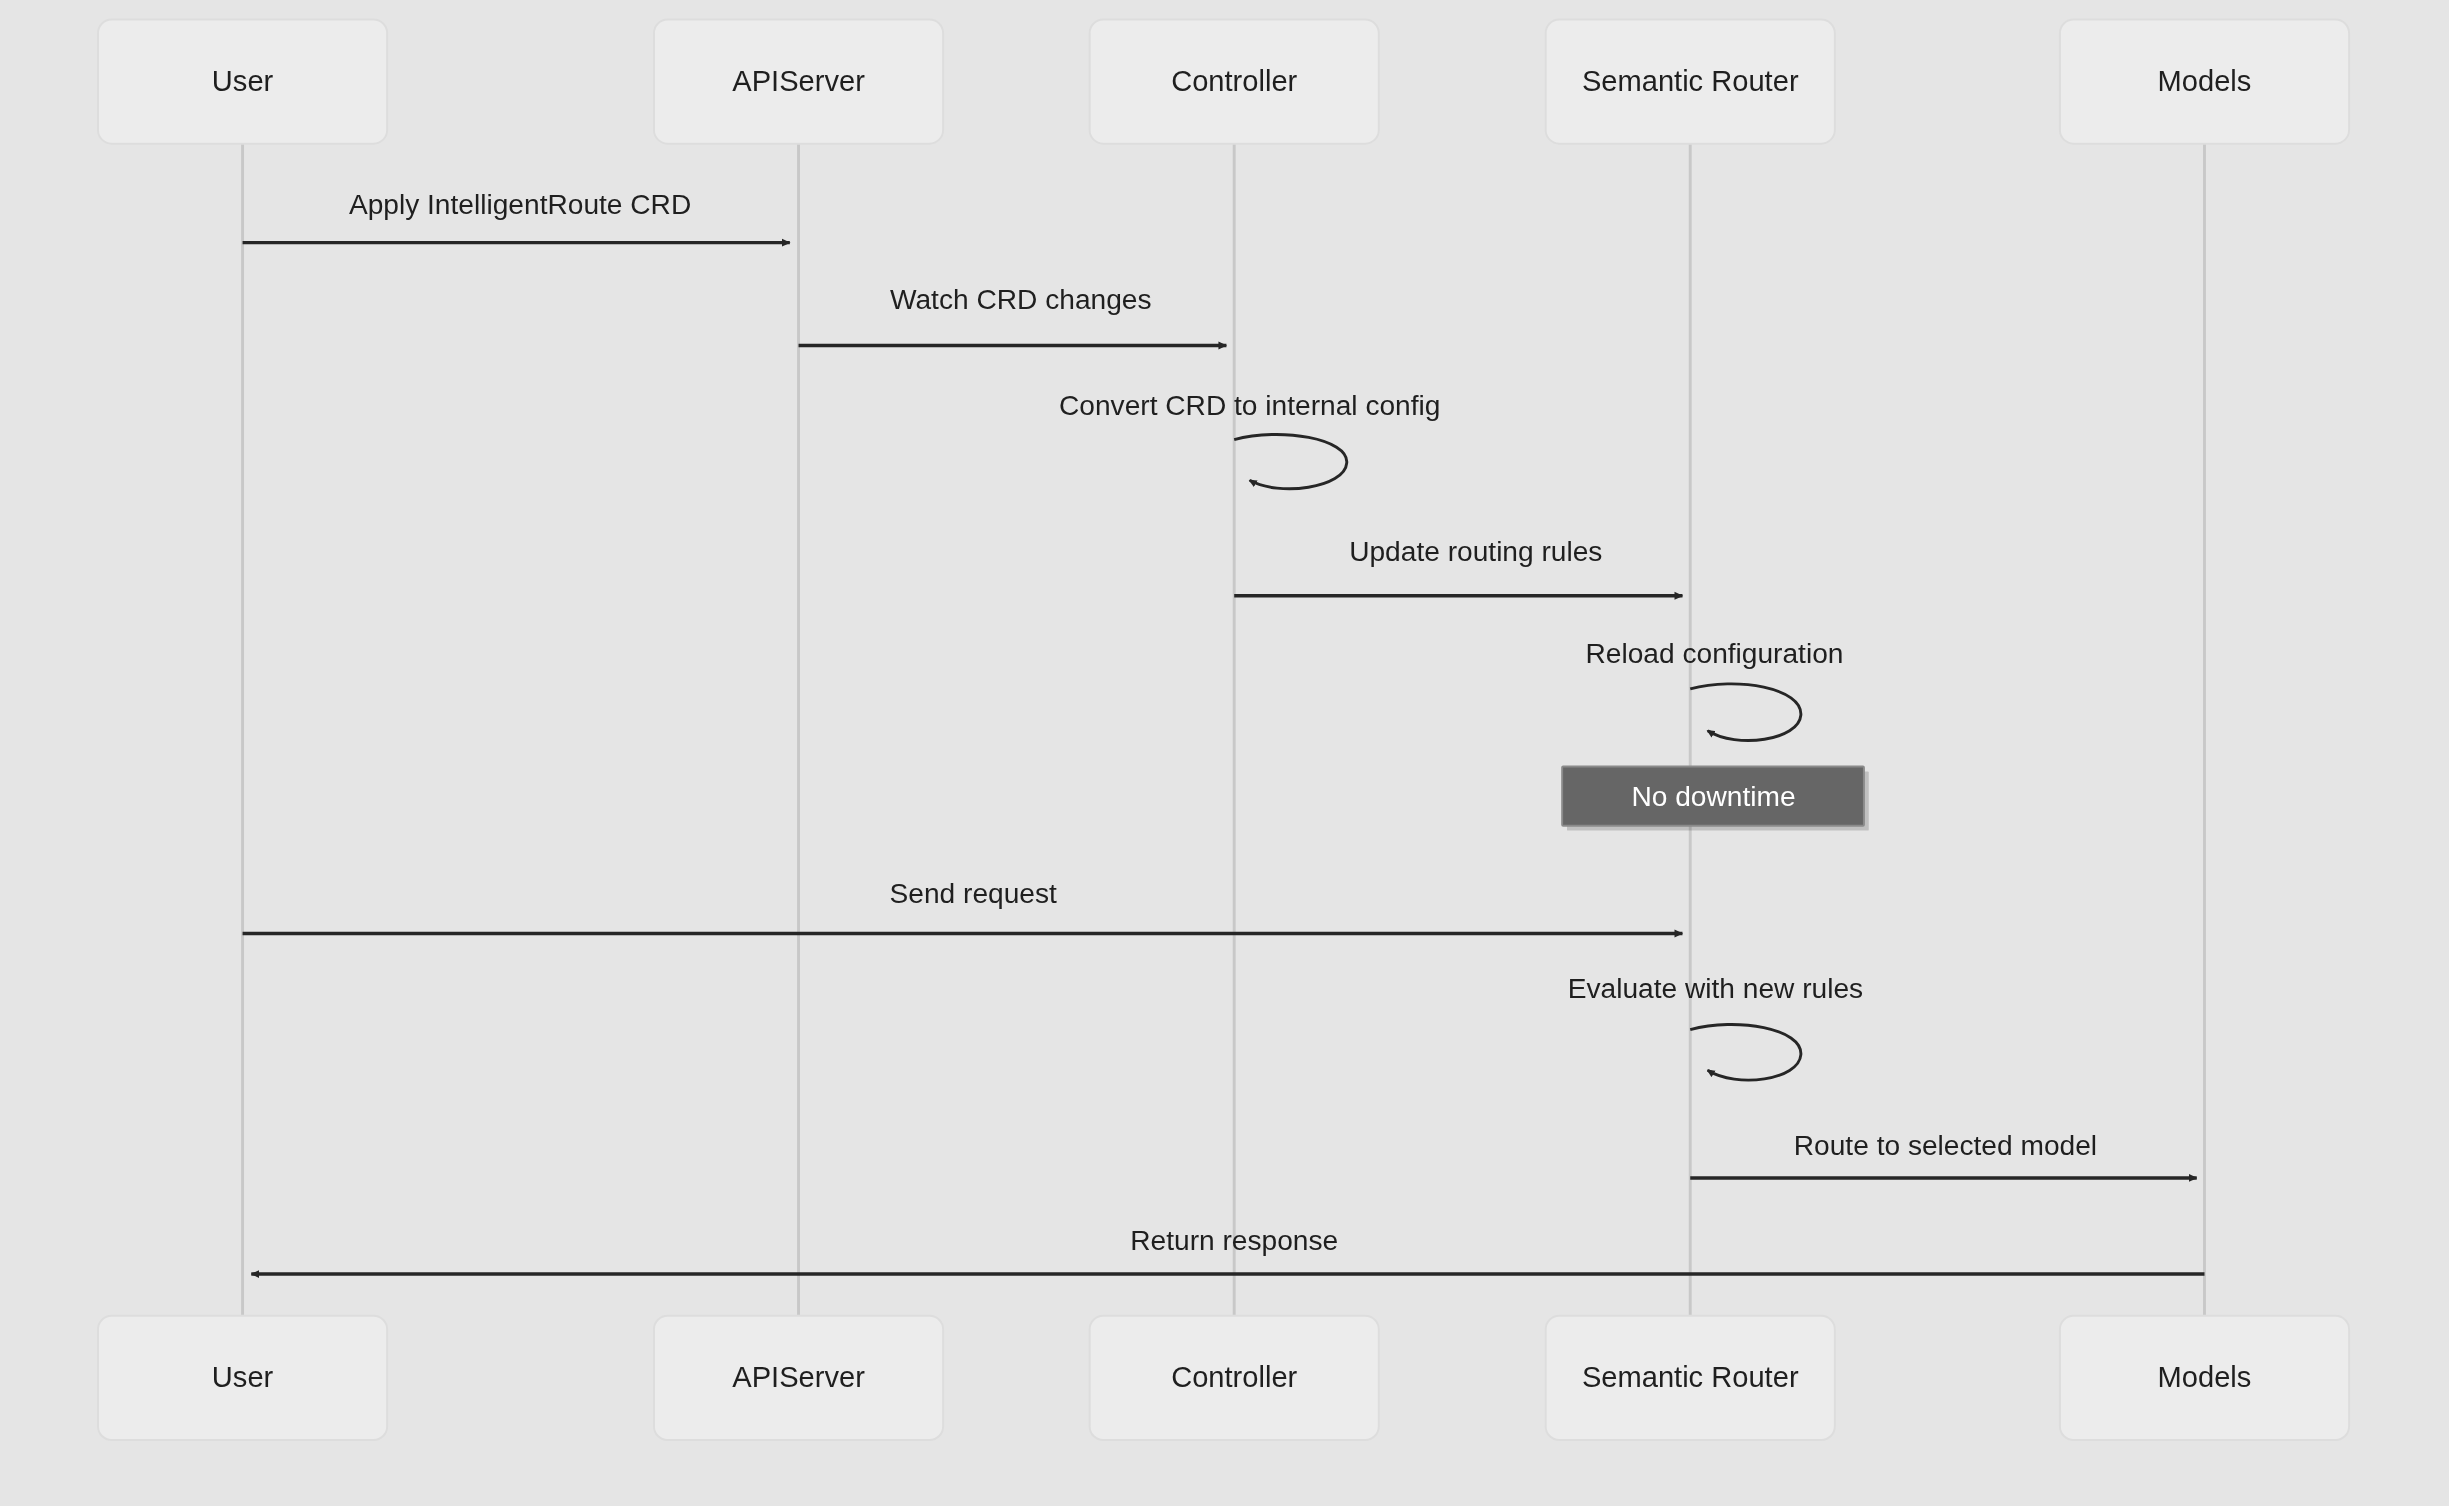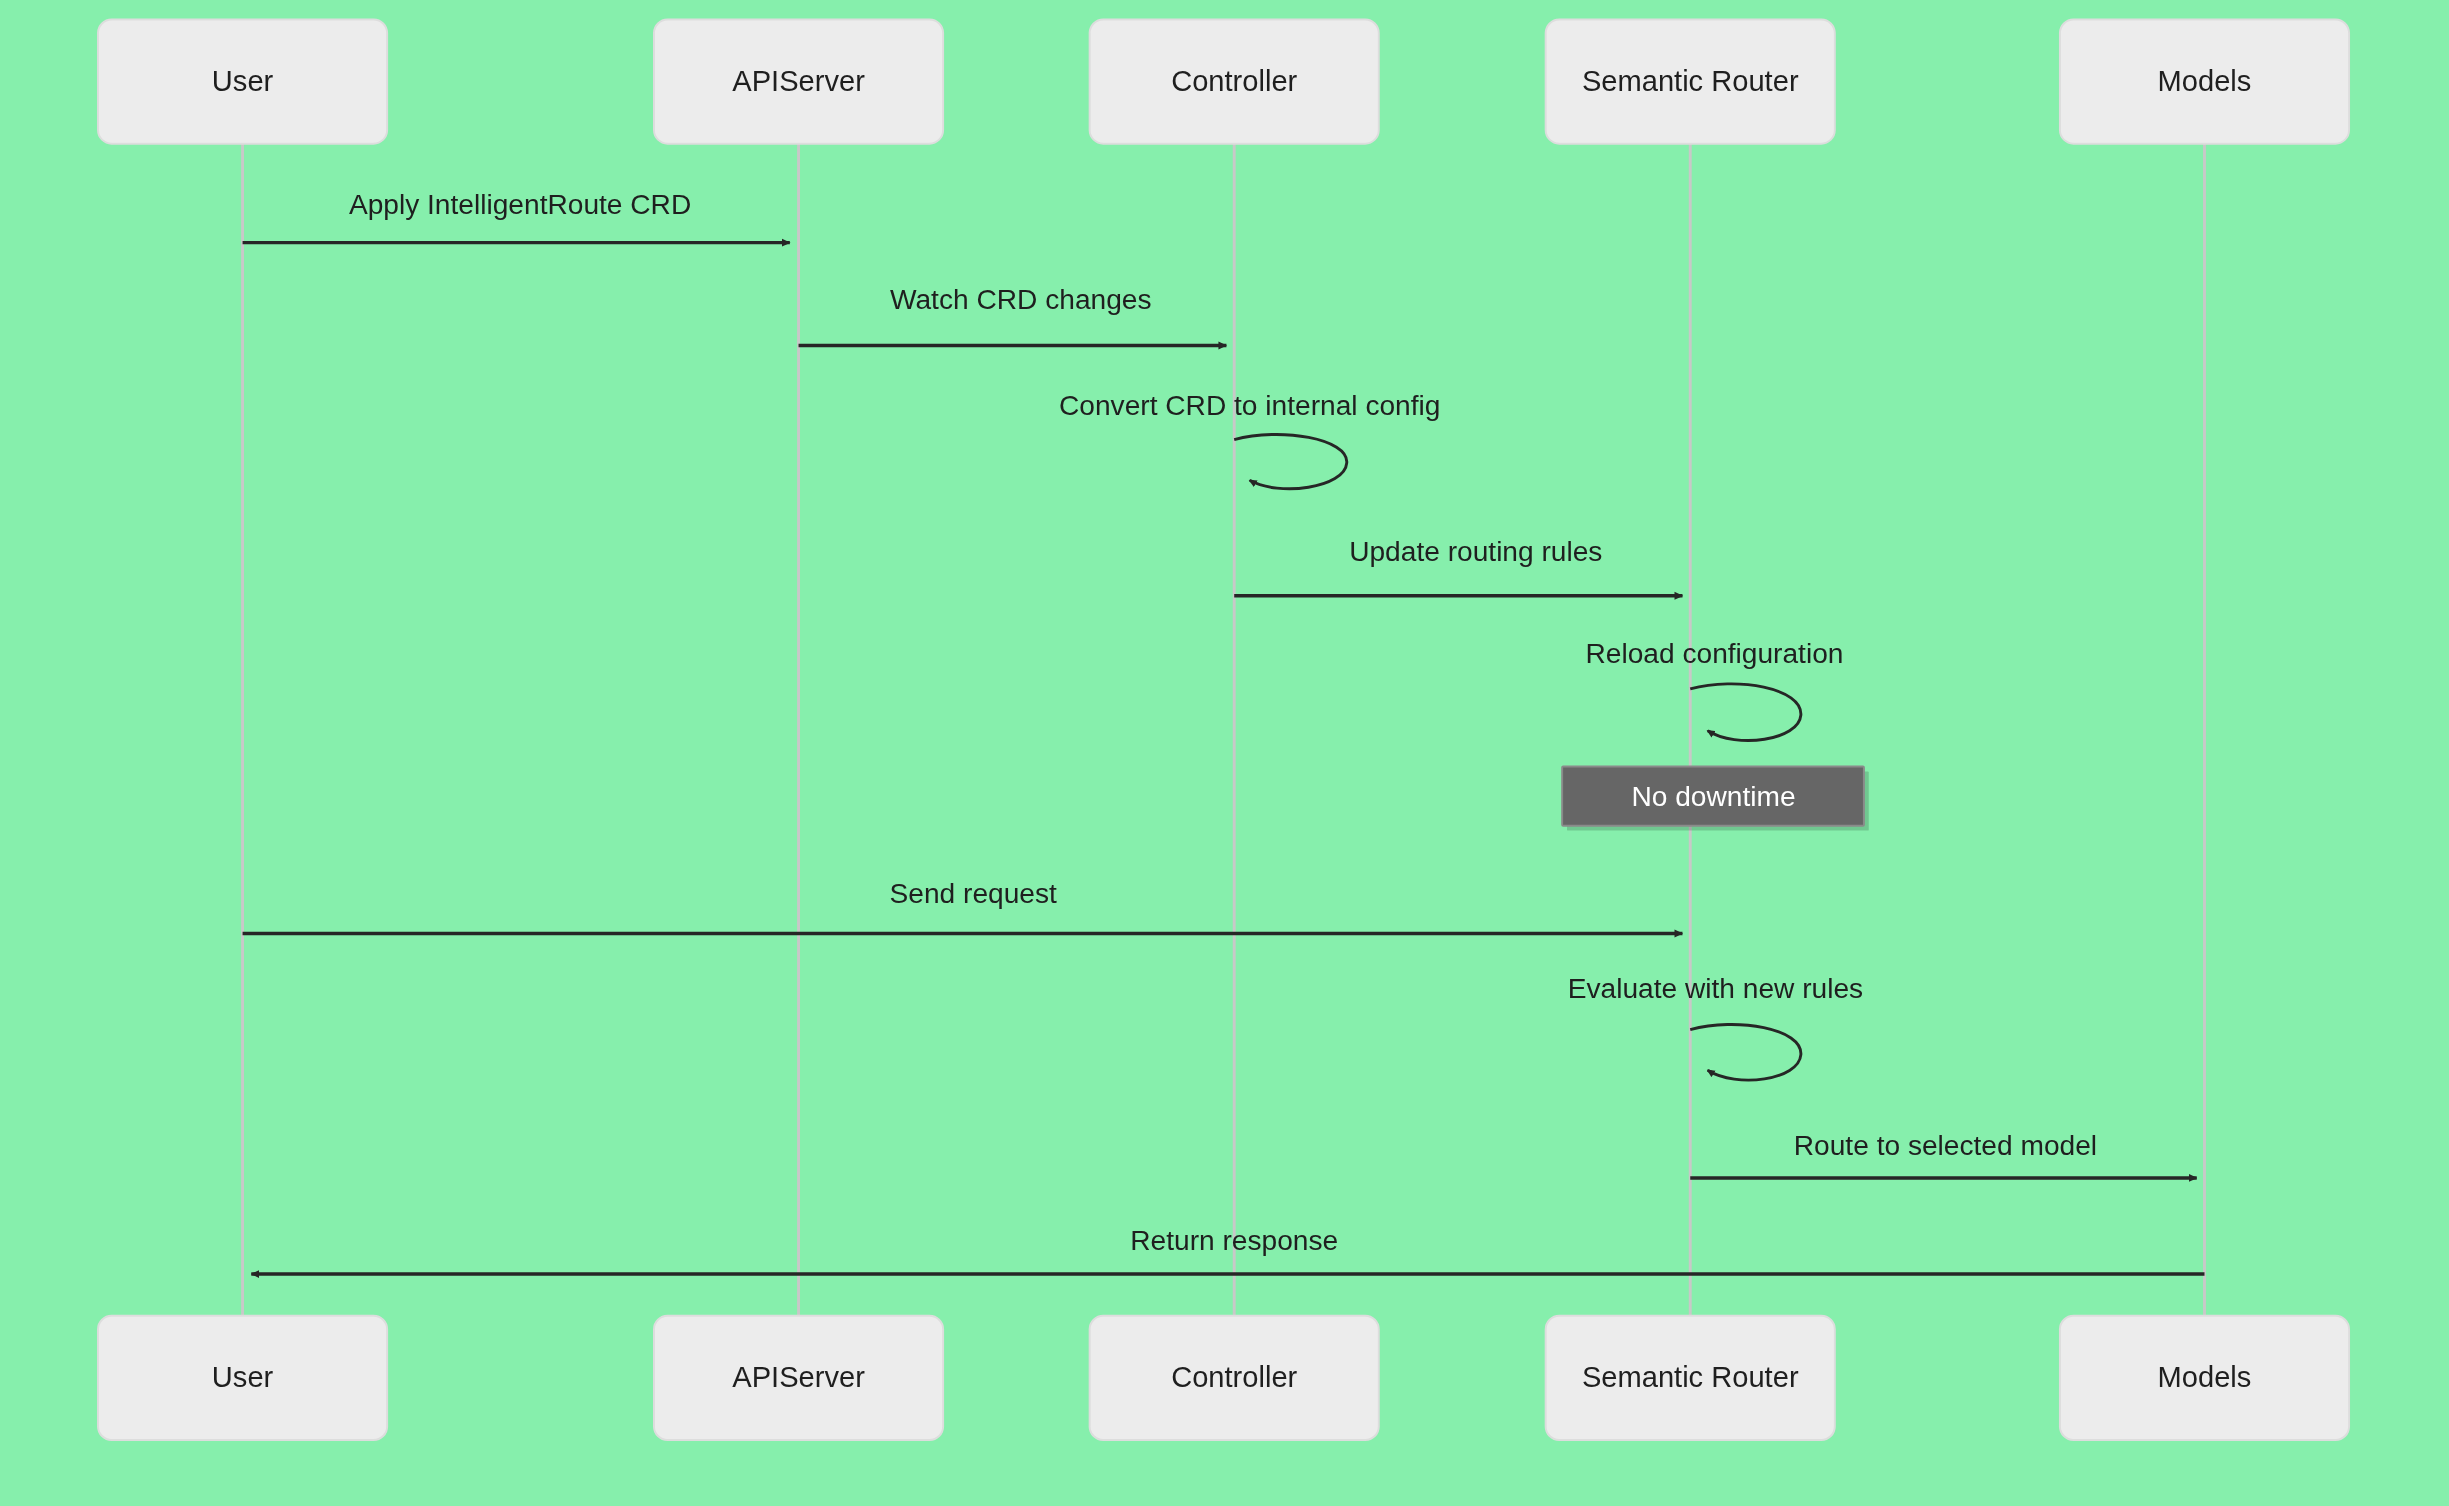--- a/index.html
+++ b/index.html
@@ -8,21 +8,21 @@
     background: #ffffff;
   }
   body {
     font-family: "Liberation Sans", sans-serif;
     -webkit-font-smoothing: antialiased;
   }
   #diagram-root {
     position: relative;
     width: 2449px;
     height: 1506px;
-    background: #86efac;
+    background: #e5e5e5;
     overflow: hidden;
   }
   #seq-svg {
     position: absolute;
     left: 0;
     top: 0;
     width: 2449px;
     height: 1506px;
     display: block;
   }

